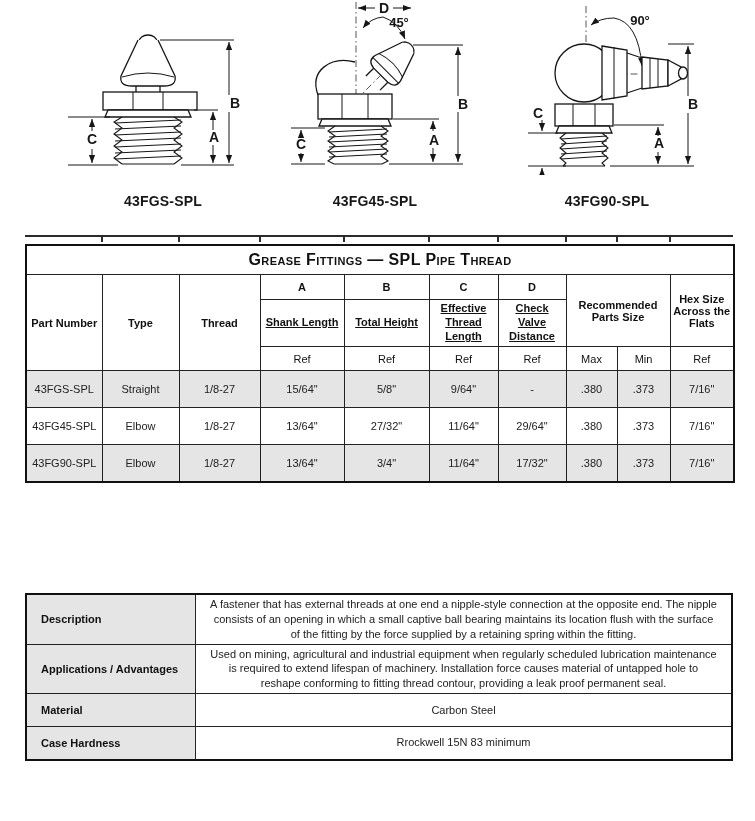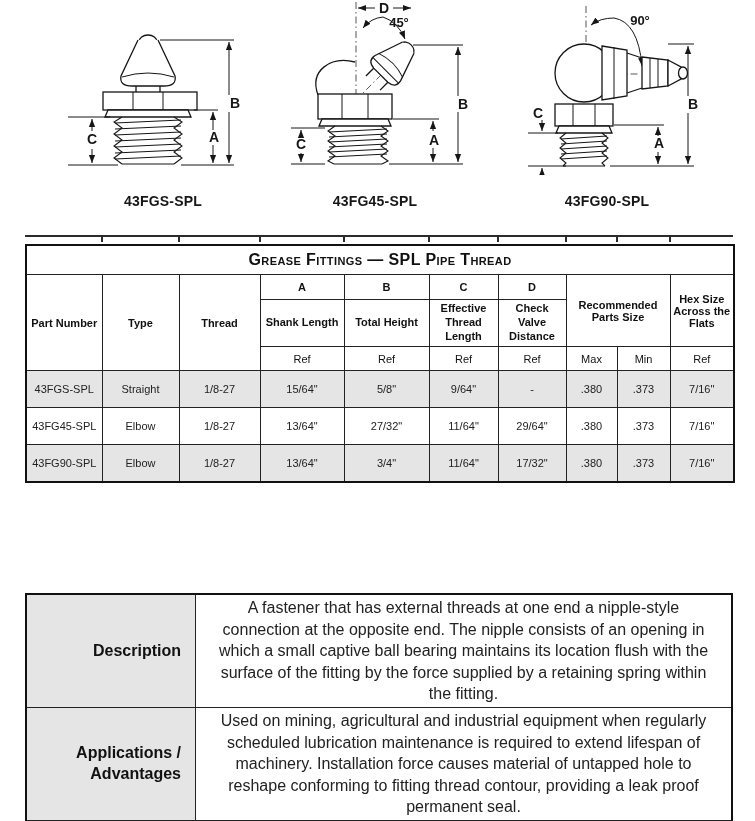--- a/index.html
+++ b/index.html
@@ -15,28 +15,28 @@
   .rule-above span{position:absolute;top:0;width:2px;height:5px;background:#2b2b2b;}
   
   table{border-collapse:collapse;table-layout:fixed;}
   .spec{position:absolute;left:25px;top:244px;width:708px;border:2px solid #111;}
   .spec td,.spec th{border:1px solid #222;text-align:center;vertical-align:middle;
                     font-size:11px;padding:1px 2px;overflow:hidden;}
   .spec th{font-weight:bold;}
   .spec .title-cell{font-size:16px;font-weight:bold;font-variant:small-caps;
                     letter-spacing:.4px;height:26px;}
   .row-letters td{height:22px;font-weight:bold;}
-  .row-names th{height:44px;line-height:1.25;}
+  .row-names th{height:44px;line-height:1.25;text-decoration:underline;}
   .row-ref td{height:21px;font-weight:normal;}
   .row-data td{height:34px;font-weight:normal;color:#222;}
   .shaded{background:#e5e5e5;}
   
   .info{position:absolute;left:25px;top:593px;width:708px;border:2px solid #111;}
-  .info td{border:1px solid #222;font-size:16px;vertical-align:middle;}
-  .info .lbl{width:140px;background:#e5e5e5;font-weight:bold;text-align:right;
+  .info td{border:1px solid #222;font-size:11px;vertical-align:middle;}
+  .info .lbl{width:140px;background:#e5e5e5;font-weight:bold;text-align:left;
              padding:2px 14px;line-height:1.3;}
   .info .val{text-align:center;padding:2px 12px;line-height:1.35;color:#222;}
   .h47{height:45px}.h46{height:44px}.h35{height:33px}.h30{height:28px}
 </style>
 </head>
 <body>
 
 <svg class="abs" style="left:48px;top:28px" width="210" height="150" viewBox="0 0 210 150">
   <defs>
     <marker id="ar1" viewBox="0 0 10 10" refX="9" refY="5" markerWidth="9" markerHeight="9" orient="auto" markerUnits="userSpaceOnUse">
@@ -282,14 +282,18 @@
     <td class="val">A fastener that has external threads at one end a nipple-style connection at the opposite end. The nipple consists of an opening in which a small captive ball bearing maintains its location flush with the surface of the fitting by the force supplied by a retaining spring within the fitting.</td>
   </tr>
   <tr class="h46">
     <td class="lbl">Applications / Advantages</td>
     <td class="val">Used on mining, agricultural and industrial equipment when regularly scheduled lubrication maintenance is required to extend lifespan of machinery. Installation force causes material of untapped hole to reshape conforming to fitting thread contour, providing a leak proof permanent seal.</td>
   </tr>
   <tr class="h35">
     <td class="lbl">Material</td>
     <td class="val">Carbon Steel</td>
   </tr>
+  <tr class="h35">
+    <td class="lbl">Case Hardness</td>
+    <td class="val">Rrockwell 15N 83 minimum</td>
+  </tr>
 </tbody>
   </table>
 
 </body></html>

